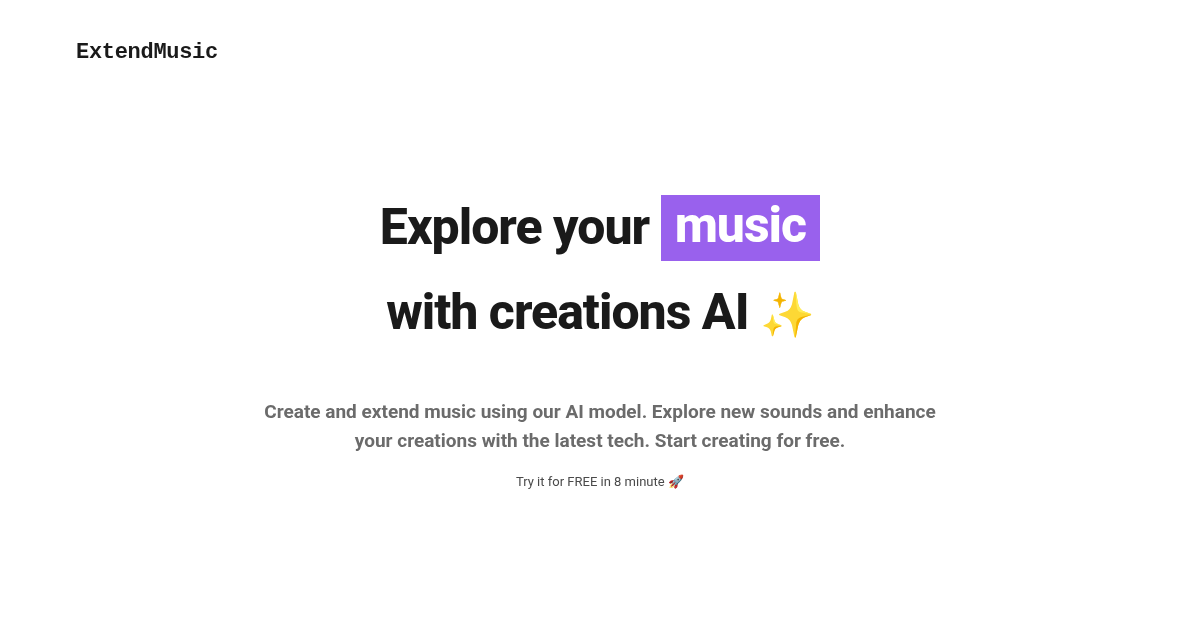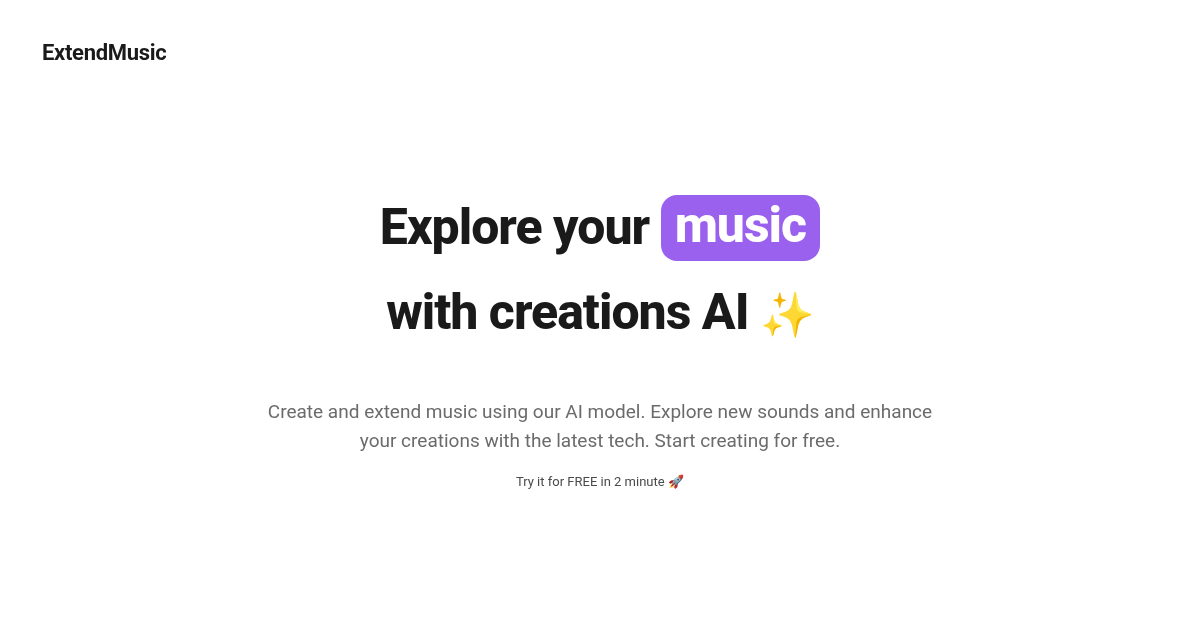--- a/index.html
+++ b/index.html
@@ -8,21 +8,22 @@
       box-sizing: border-box;
     }
     body {
       font-family: -apple-system, BlinkMacSystemFont, 'Segoe UI', Roboto, Helvetica, Arial, sans-serif;
       background: #ffffff;
       width: 1200px;
       height: 623px;
       overflow: hidden;
     }
     .header {
-      padding: 40px 100px 0 42px;
+      padding: 40px 100px 0 76px;
+      font-family: Liberation Mono, monospace;
     }
     .logo {
       font-size: 22px;
       font-weight: 700;
       color: #1a1a1a;
       letter-spacing: -0.3px;
     }
     .hero {
       display: flex;
       flex-direction: column;
@@ -38,33 +39,32 @@
       letter-spacing: -1px;
     }
     .highlight {
       background: #9961ed;
       color: #ffffff;
       padding: 0px 14px 6px 14px;
       display: inline-block;
       line-height: 1.2;
       position: relative;
       top: -2px;
-      border-radius: 16px;
     }
     .sparkle {
       font-size: 44px;
       vertical-align: middle;
     }
     .subtext {
       margin-top: 42px;
       font-size: 19px;
       color: #6b6b6b;
       line-height: 1.55;
       max-width: 700px;
-      font-weight: 400;
+      font-weight: 700;
     }
     .cta-button {
       margin-top: 42px;
       background: #5bb57a;
       color: #ffffff;
       border: none;
       padding: 16px 36px;
       font-size: 17px;
       font-weight: 700;
       border-radius: 999px;
@@ -87,15 +87,15 @@
   <div class="logo">ExtendMusic</div>
 </div>
 
 <div class="hero">
   <h1 class="headline">
     <span>Explore your </span><span class="highlight">music</span><br>
     <span>with creations AI </span><span class="sparkle">✨</span>
   </h1>
   <p class="subtext">Create and extend music using our AI model. Explore new sounds and enhance your creations with the latest tech. Start creating for free.</p>
   <p class="try-text">
-    <span>Try it for </span><span class="bold">FREE</span><span> in 2 minute 🚀</span>
+    <span>Try it for </span><span class="bold">FREE</span><span> in 8 minute 🚀</span>
   </p>
 </div>
 
 </body></html>

